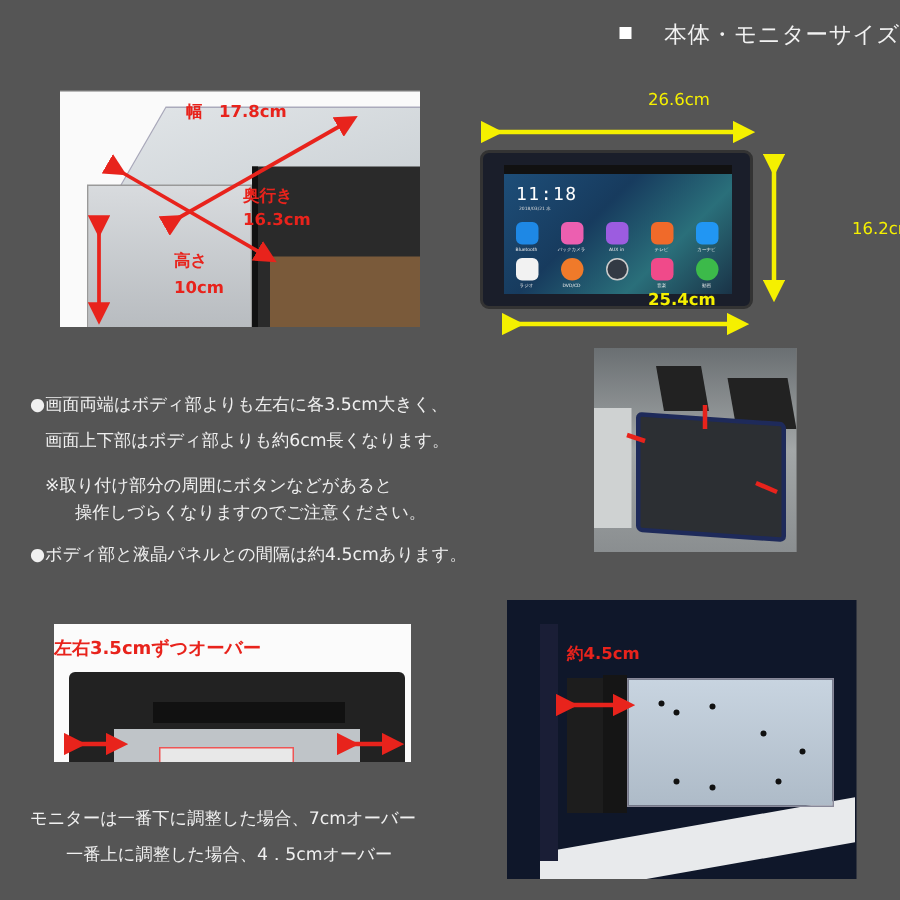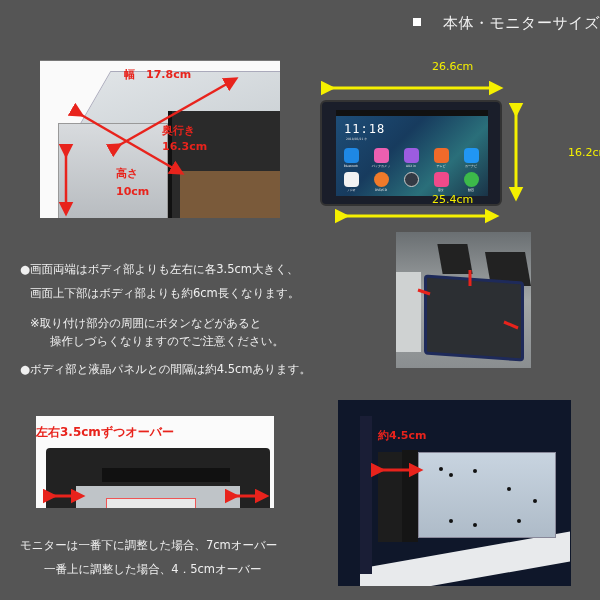--- a/index.html
+++ b/index.html
@@ -122,21 +122,21 @@
       <div class="app-lbl" style="left:4px;top:78px;">ラジオ</div>
       <div class="app" style="left:38px;top:62px;background:#f07a2a;border-radius:50%;"></div>
       <div class="app-lbl" style="left:34px;top:78px;">DVD/CD</div>
       <div class="app" style="left:68px;top:62px;background:#333a44;border-radius:50%;border:1px solid #ccc;"></div>
       <div class="app" style="left:98px;top:62px;background:#f04a8a;"></div>
       <div class="app-lbl" style="left:94px;top:78px;">音楽</div>
       <div class="app" style="left:128px;top:62px;background:#3cba4a;border-radius:50%;"></div>
       <div class="app-lbl" style="left:124px;top:78px;">動画</div>
     </div>
   </div>
-  <div class="abs yel" style="left:96px;top:135px;">25.4cm</div>
+  <div class="abs yel" style="left:96px;top:135px;font-weight:bold;">25.4cm</div>
 </div>
 
 <div class="abs txt" style="top:262px;">●画面両端はボディ部よりも左右に各3.5cm大きく、</div>
 <div class="abs txt" style="top:286px;left:30px;">画面上下部はボディ部よりも約6cm長くなります。</div>
 <div class="abs txt" style="top:316px;left:30px;">※取り付け部分の周囲にボタンなどがあると</div>
 <div class="abs txt" style="top:334px;left:50px;">操作しづらくなりますのでご注意ください。</div>
 <div class="abs txt" style="top:362px;">●ボディ部と液晶パネルとの間隔は約4.5cmあります。</div>
 
 <div class="abs p3">
   <div class="dash"></div>

